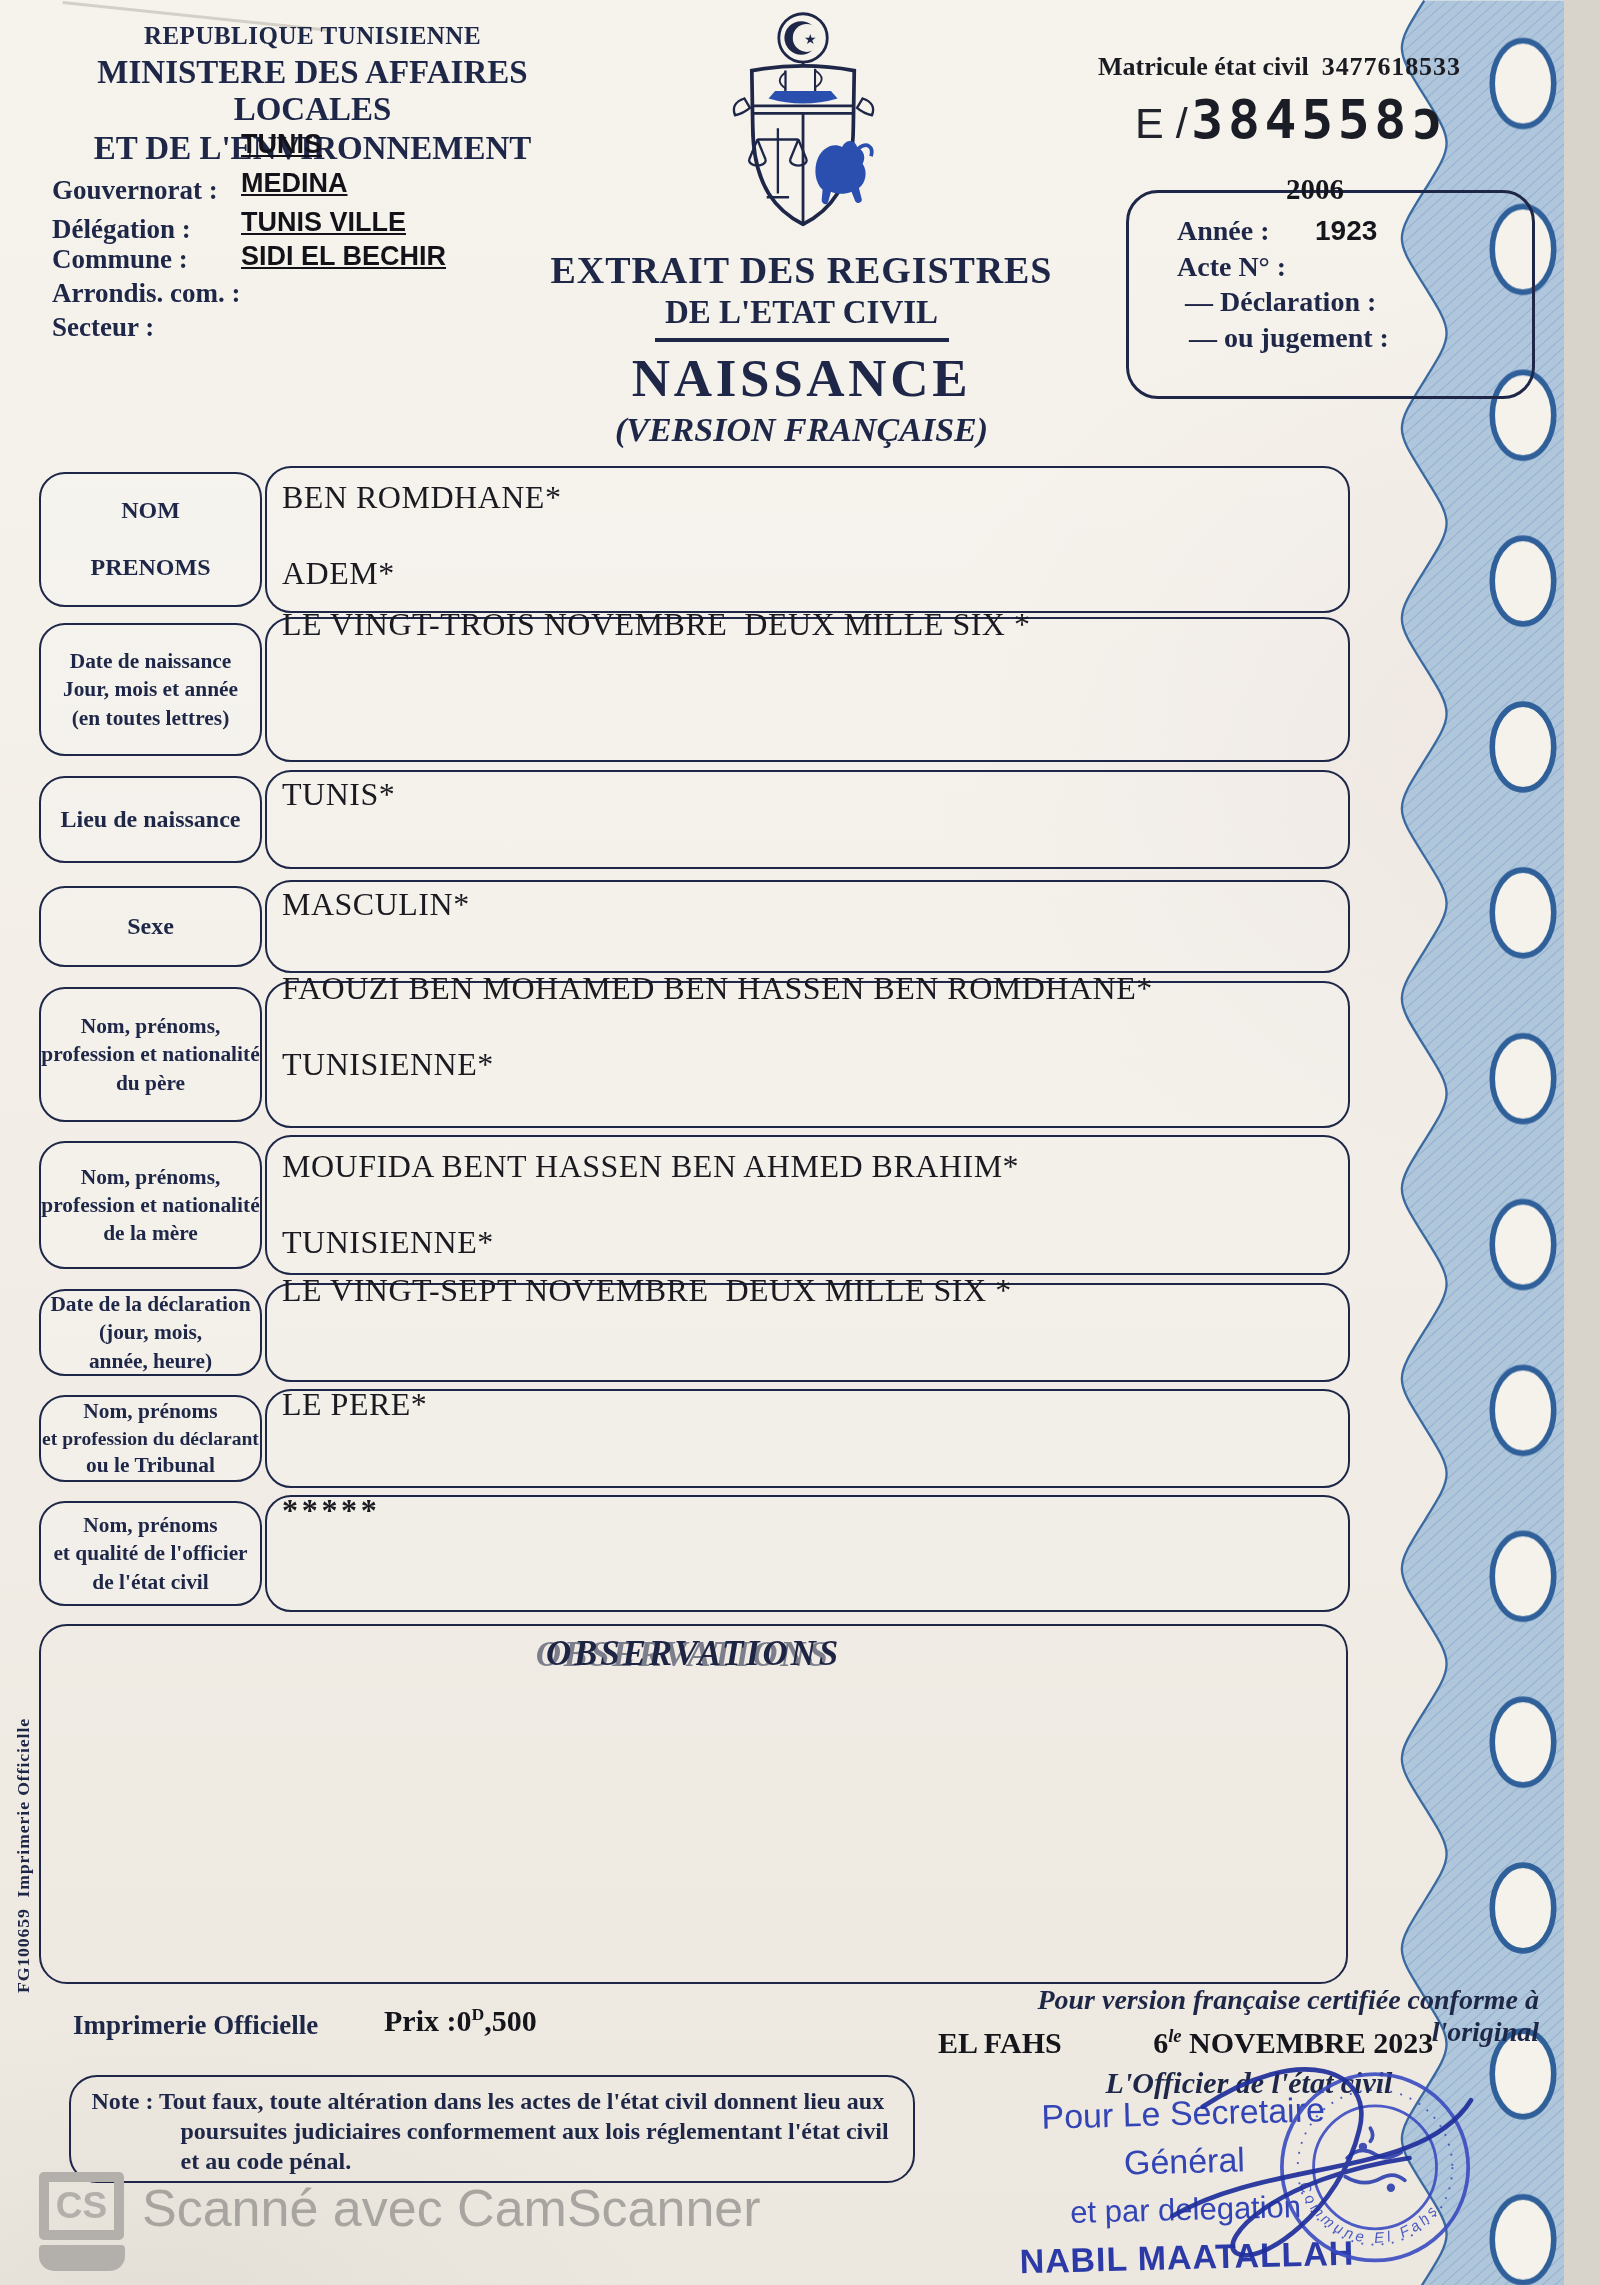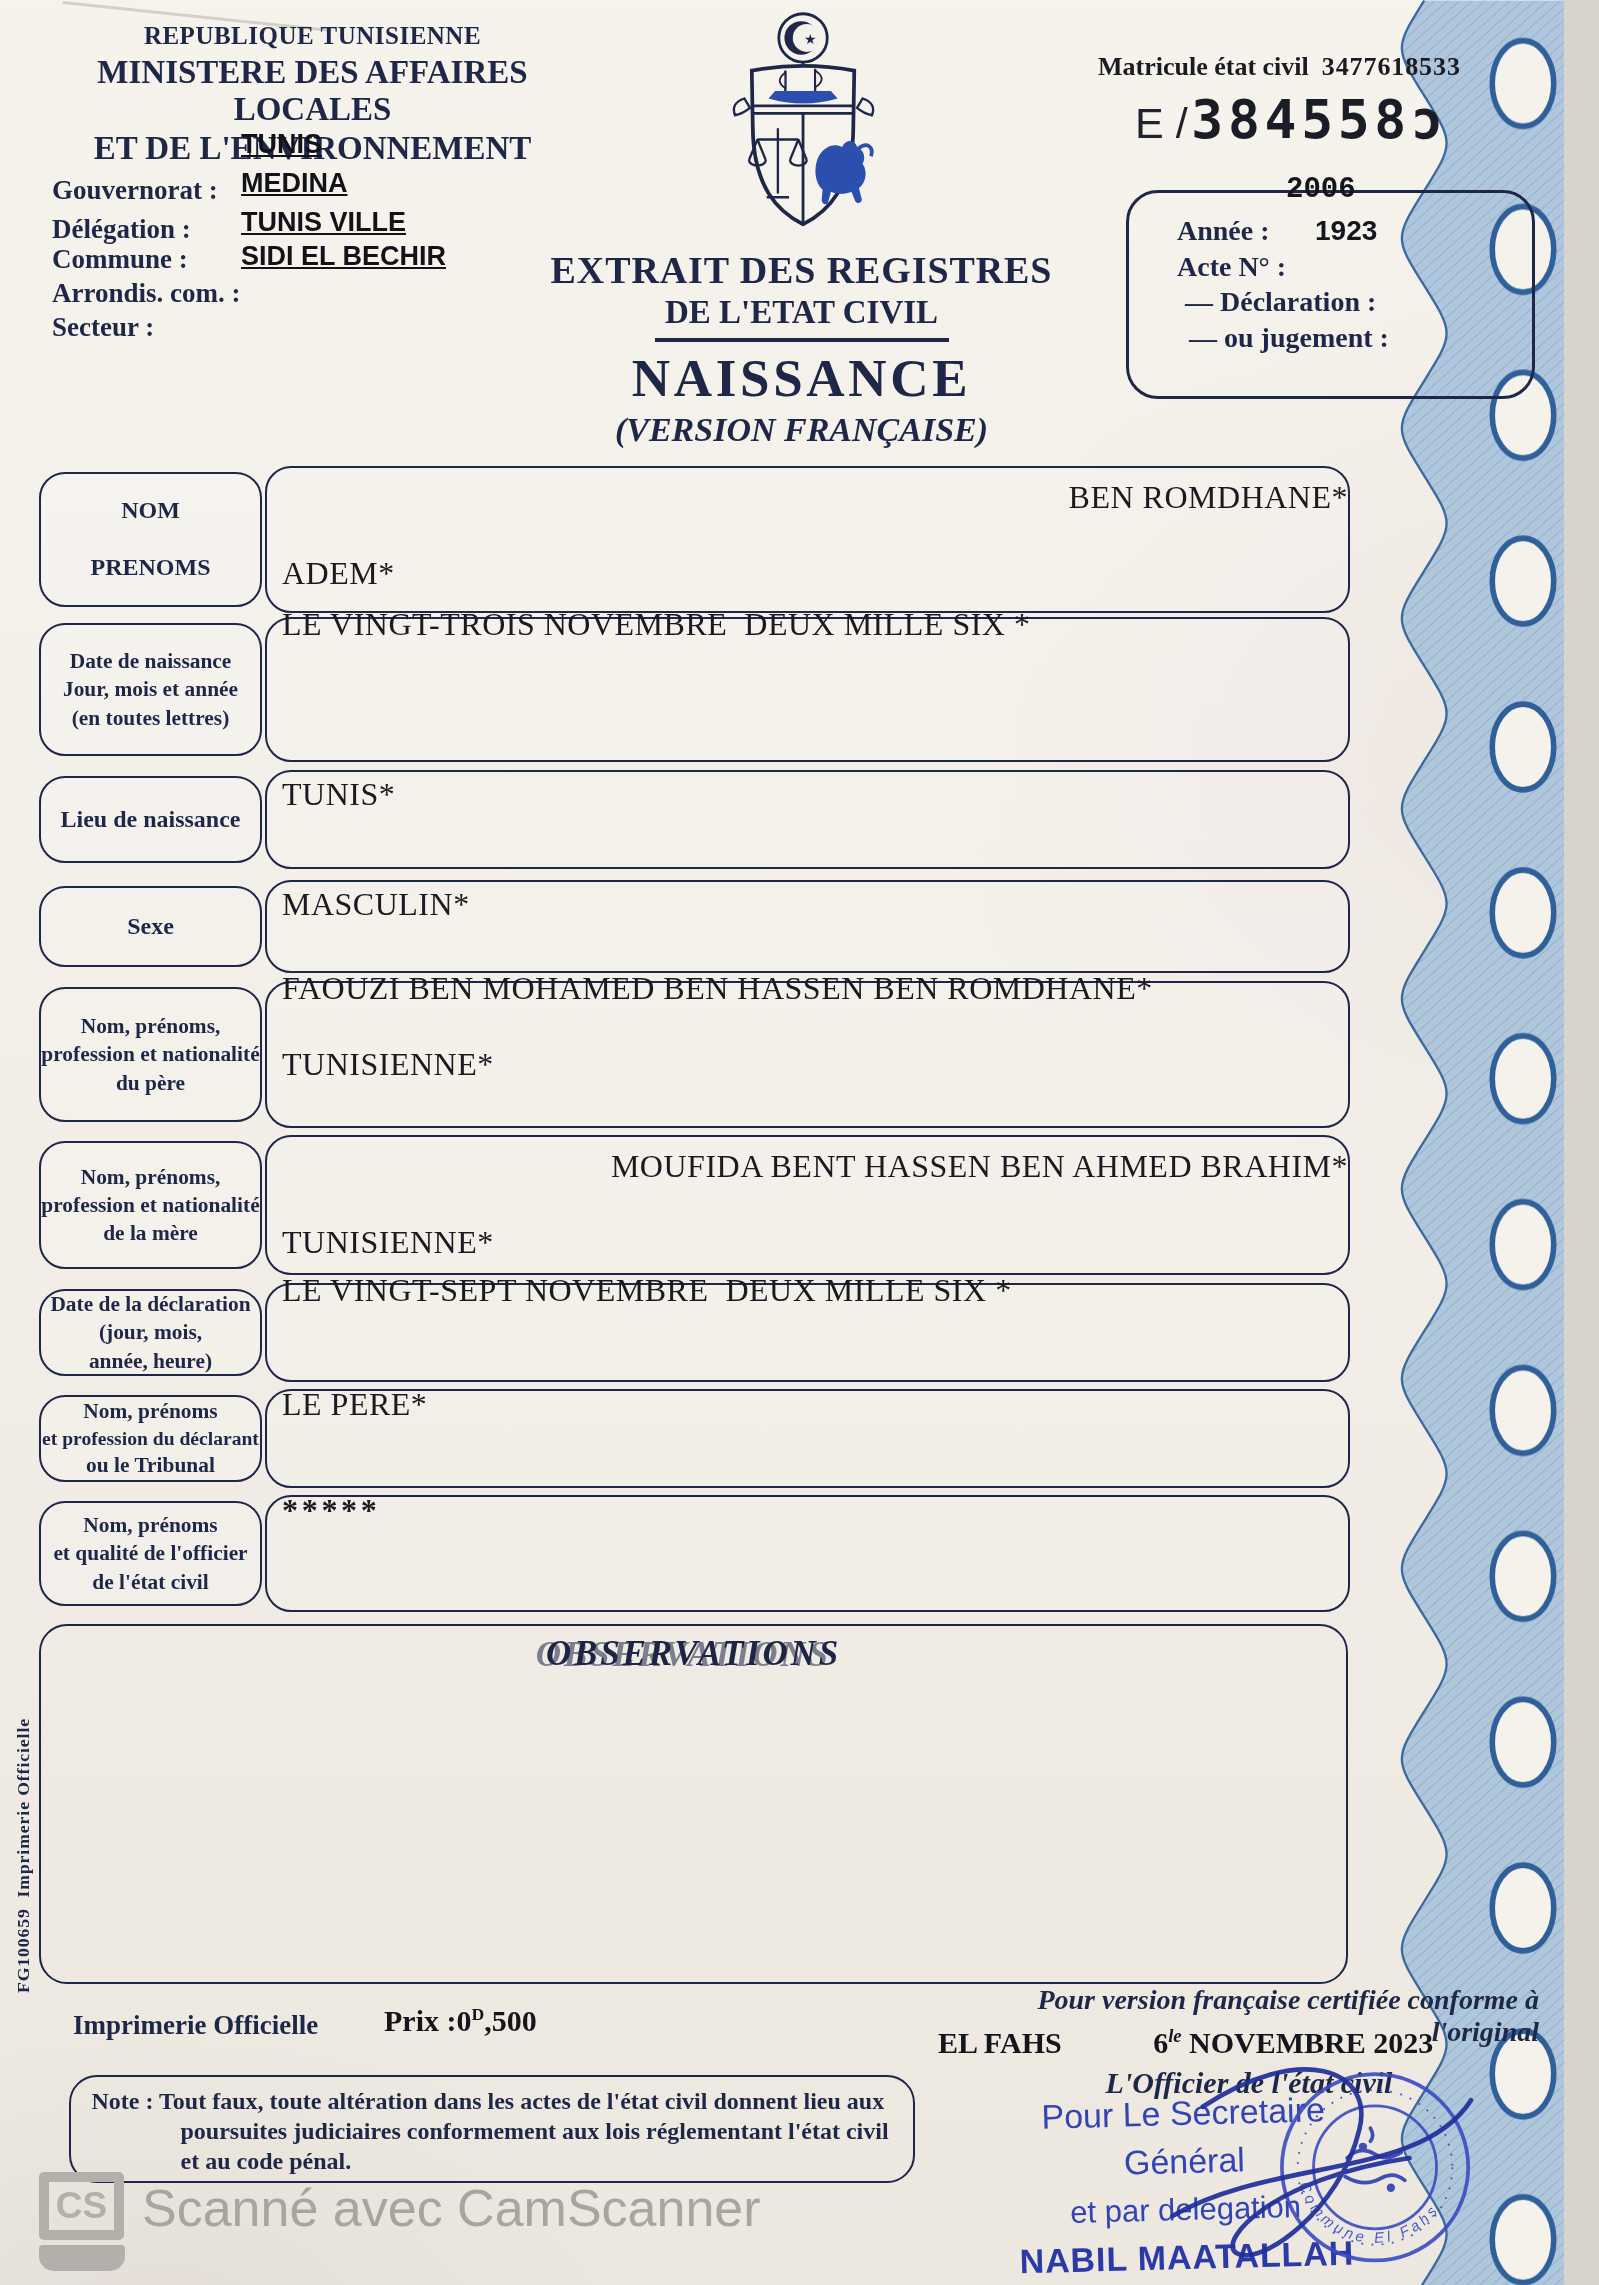--- a/index.html
+++ b/index.html
@@ -22,21 +22,21 @@
   .adm-label{left:52px;font-size:27px;font-weight:bold;color:#1e2747;}
   .adm-value{left:241px;font-size:27px;font-family:"Liberation Sans","DejaVu Sans",sans-serif;font-weight:600;color:#121218;text-decoration:underline;}
 
   .matricule{left:1098px;top:52px;font-size:26px;font-weight:bold;color:#1b1b22;}
   .matricule .mv{margin-left:13px;letter-spacing:0.9px;}
   .serial{left:1135px;top:89px;}
   .serial .pfx{font-size:43px;font-family:"Liberation Sans",sans-serif;color:#20232c;}
   .serial .num{font-size:53px;font-family:"DejaVu Sans Mono",monospace;font-weight:bold;color:#1b1d26;letter-spacing:4.7px;}
 
   .acte-box{left:1126px;top:190px;width:403px;height:203px;border:3.3px solid #1e2747;border-radius:32px;}
-  .acte-box .stamp-year{position:absolute;top:-20.5px;left:157px;font-size:29px;font-family:Liberation Mono, monospace;font-weight:600;color:#15151c;}
+  .acte-box .stamp-year{position:absolute;top:-20.5px;left:157px;font-size:29px;font-family:Liberation Serif, serif;font-weight:600;color:#15151c;}
   .acte-line{position:absolute;left:48px;font-size:28px;font-weight:bold;color:#1e2747;}
   .acte-val{position:absolute;left:186px;font-size:28px;font-family:"Liberation Sans",sans-serif;font-weight:600;color:#15151c;}
 
   
   .arms{left:722px;top:9.3px;}
   .title-block{left:508px;top:248px;width:587px;text-align:center;color:#1e2747;}
   .title-block .t1{font-size:38px;font-weight:bold;letter-spacing:0.9px;}
   .title-block .t2{font-size:33px;font-weight:bold;margin-top:1.9px;}
   .title-block .rule{width:294px;height:3.7px;background:#1e2747;margin:7.5px auto 0;}
   .title-block .t3{font-size:53px;font-weight:bold;letter-spacing:3.7px;margin-top:5.6px;}
@@ -49,21 +49,21 @@
              color:#1e2747;font-weight:bold;background:rgba(255,255,255,.15);}
   .label-box .lbl{display:block;font-size:21.4px;line-height:1.32;}
   .label-box.big .lbl{font-size:24px;}
   .r1 .lbl + .lbl{margin-top:25px;}
   .value-box{position:absolute;left:265px;right:250px;top:0;bottom:0;border:2.8px solid #1e2747;border-radius:26px;
              padding:3.7px 0 0 15px;background:rgba(255,255,255,.12);}
   .value-box .val{display:block;font-size:32px;line-height:37px;color:#1a1a20;white-space:pre-wrap;letter-spacing:0.5px;}
   .value-box .val + .val{margin-top:39px;}
   .v-strike .val:first-child{margin-top:-17px;}
   .v-up .val:first-child{margin-top:-8.4px;}
-  .v-pad .val:first-child{margin-top:7.5px;text-align:right;}
+  .v-pad .val:first-child{margin-top:7.5px;}
 
   .obs-box{left:39px;top:1624px;width:1305px;height:356px;border:2.8px solid #1e2747;border-radius:28px;}
   .obs-title{position:absolute;top:7.5px;left:0;width:100%;text-align:center;font-size:35px;font-weight:bold;font-style:italic;
              letter-spacing:2.8px;color:#1d2444;text-shadow:-10.3px 0.9px 0 rgba(29,36,68,.55);}
 
   .side-note{left:13px;top:1667px;height:326px;writing-mode:vertical-rl;transform:rotate(180deg);
              font-size:17.7px;font-weight:bold;color:#1e2747;white-space:pre;letter-spacing:0.9px;}
 
   
   .imprimerie{left:73px;top:2010px;font-size:27px;font-weight:bold;color:#1e2747;}

